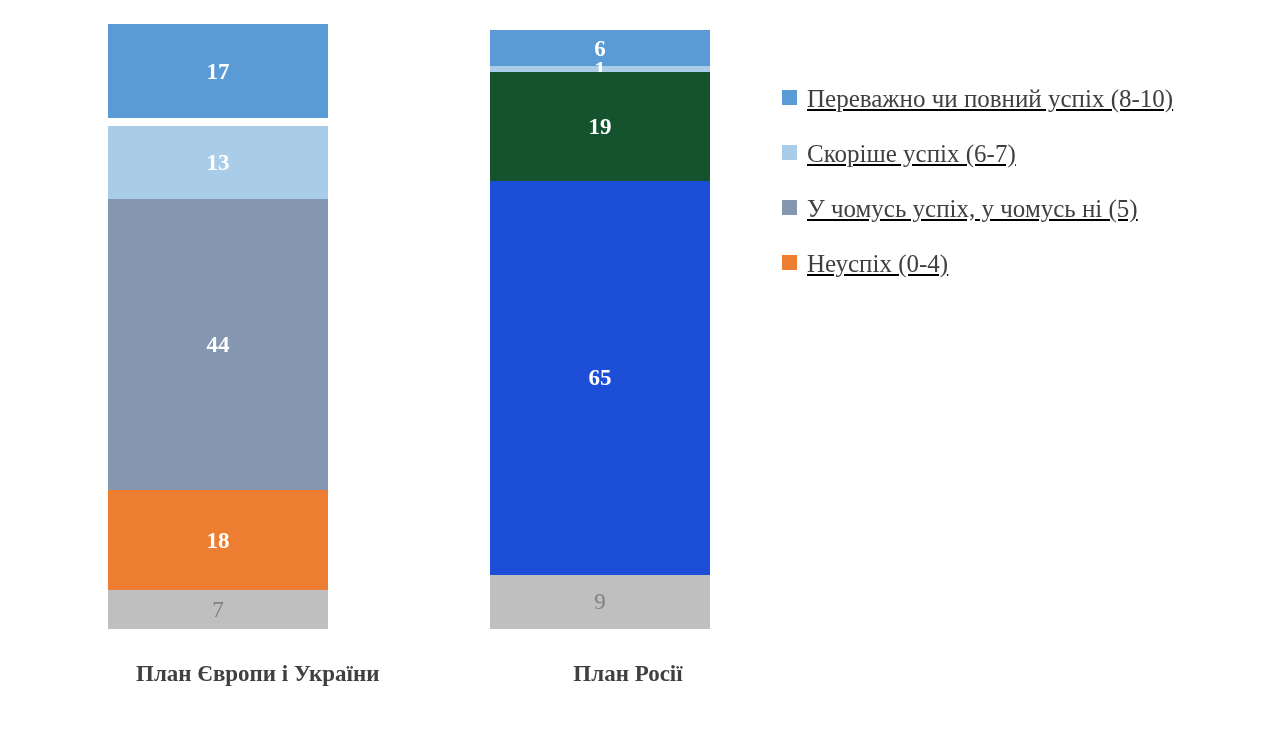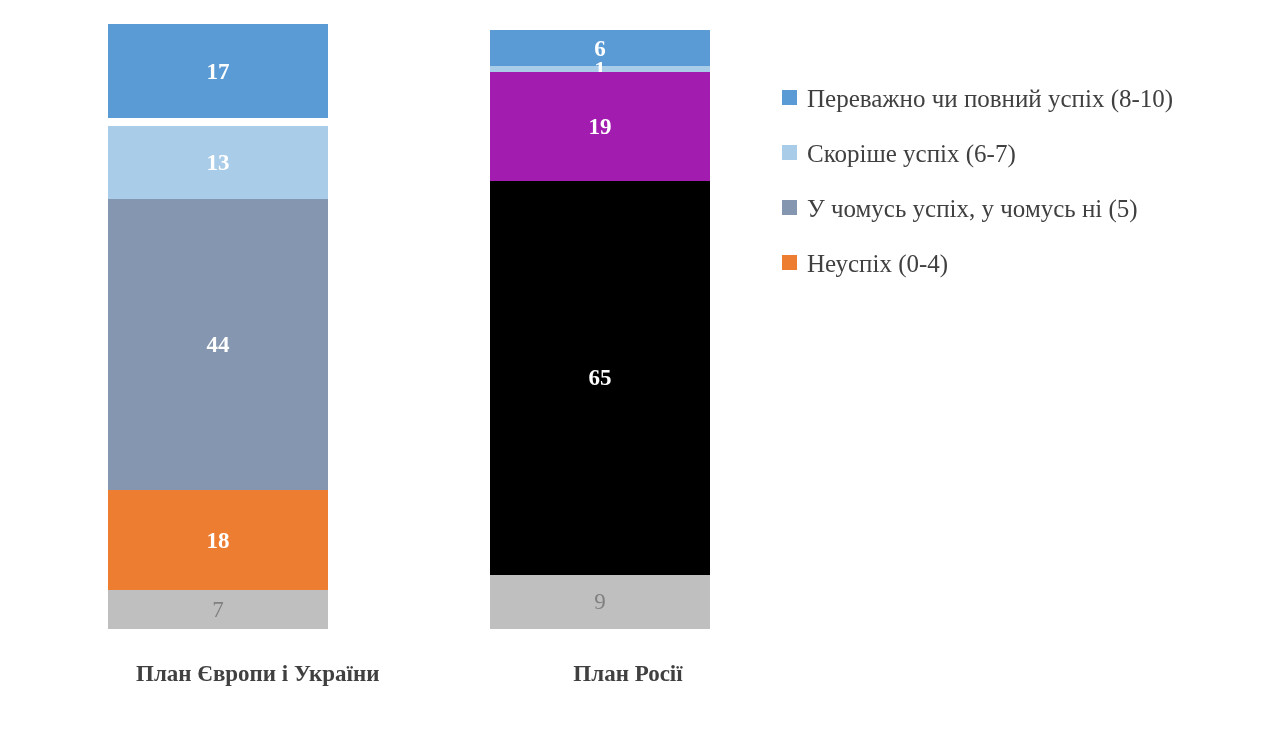--- a/index.html
+++ b/index.html
@@ -71,20 +71,21 @@
     margin-left: 28px;
   }
   .cat-label.cat-0 { left: 108px; width: 220px; }
   .cat-label.cat-1 { left: 490px; width: 220px; }
 
   .legend {
     position: absolute;
     left: 782px;
     top: 82px;
     width: 450px;
+    text-decoration: underline;
   }
   .legend-item {
     display: flex;
     align-items: flex-start;
     margin-bottom: 22px;
   }
   .legend-swatch {
     width: 15px;
     height: 15px;
     flex: 0 0 15px;
@@ -122,24 +123,24 @@
         </div>
       </div>
       <div class="cat-label cat-0">План Європи і України</div>
       <div class="bar-column col-1" style="height: 605px;">
         <div class="segment" style="background: rgb(91, 155, 213); height: 36.3px;">
           <span class="segment-label">6</span>
         </div>
         <div class="segment" style="background: rgb(169, 204, 233); height: 6.05px;">
           <span class="segment-label">1</span>
         </div>
-        <div class="segment" style="background: #a21caf; height: 109px;">
+        <div class="segment" style="background: #14532d; height: 109px;">
           <span class="segment-label">19</span>
         </div>
-        <div class="segment" style="background: #000000; height: 393.25px;">
+        <div class="segment" style="background: #1d4ed8; height: 393.25px;">
           <span class="segment-label">65</span>
         </div>
         <div class="segment last" style="background: rgb(191, 191, 191); height: 54.45px;">
           <span class="segment-label">9</span>
         </div>
       </div>
       <div class="cat-label cat-1">План Росії</div>
     </div>
   <div class="legend">
       <div class="legend-item">

